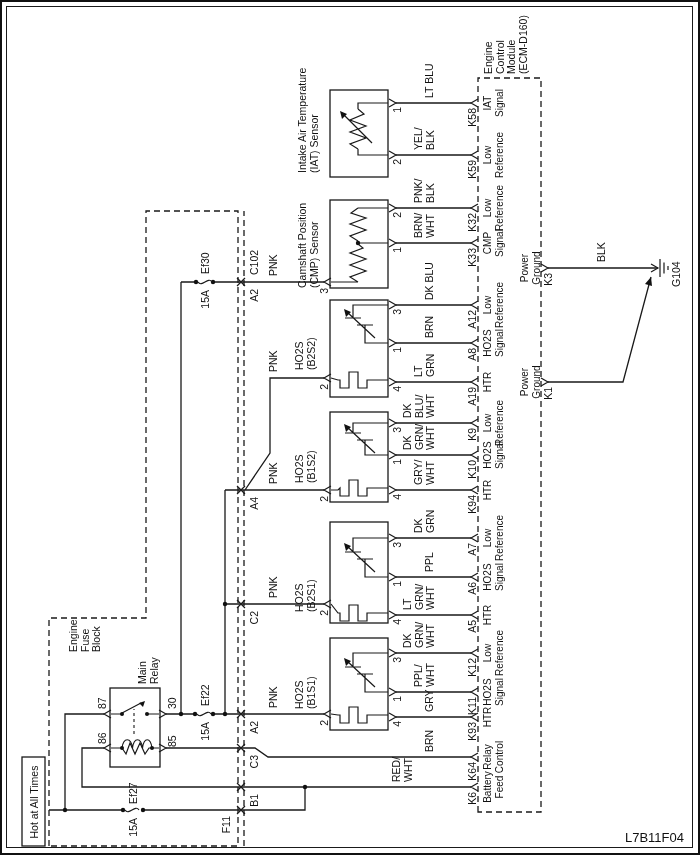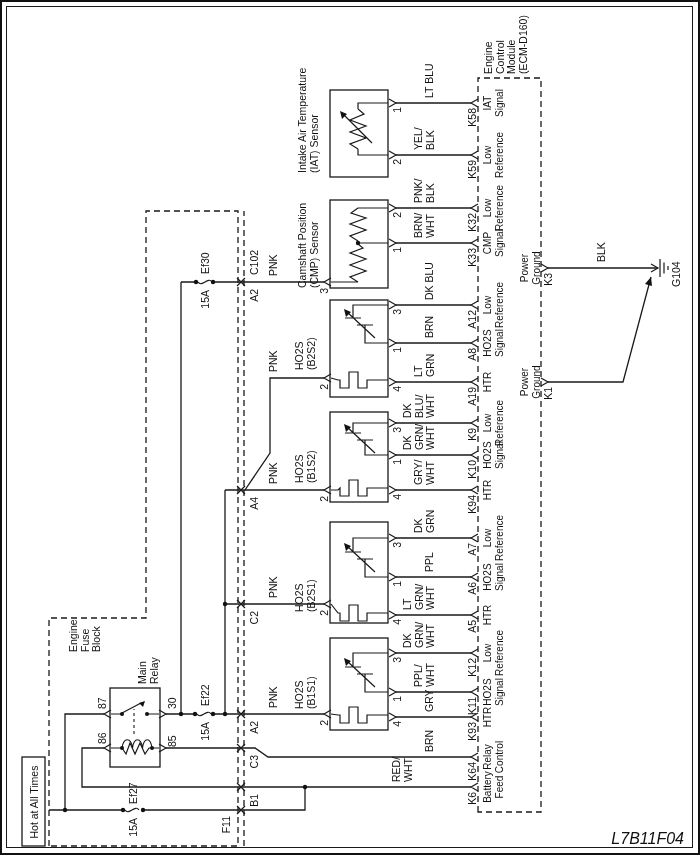--- a/index.html
+++ b/index.html
@@ -12,21 +12,21 @@
   .w2{fill:none;stroke:#1a1a1a;stroke-width:1.2;}
   .dash{fill:none;stroke:#1a1a1a;stroke-width:1.3;stroke-dasharray:6 4;}
   .dash2{fill:none;stroke:#1a1a1a;stroke-width:1.1;stroke-dasharray:3 3;}
   .t{font-family:"Liberation Sans","DejaVu Sans",sans-serif;font-size:10.5px;fill:#111;}
   .tf{font-size:10px;}
   .te{text-anchor:end;}
   .tm{text-anchor:middle;}
   .dot{fill:#111;stroke:none;}
   .ah{fill:#111;stroke:none;}
   #figid{position:absolute;right:16px;top:830px;font-family:"Liberation Sans","DejaVu Sans",sans-serif;
-         font-size:16px;color:#111;font-style:italic;}
+         font-size:13px;color:#111;}
 </style>
 </head>
 <body>
 
 <div id="edge"></div>
 <div id="frame"></div>
 
 <div id="stage">
 <svg width="855" height="700" viewBox="0 0 855 700">
 

